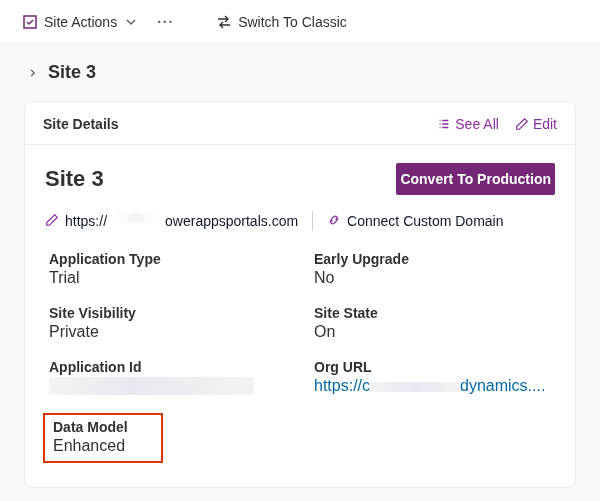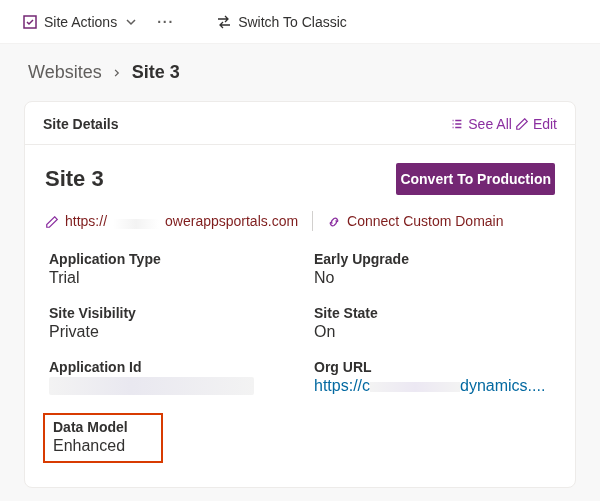--- a/index.html
+++ b/index.html
@@ -48,21 +48,21 @@
     border-radius: 8px;
   }
   .card-header {
     display: flex;
     align-items: center;
     justify-content: space-between;
     padding: 14px 18px 12px 18px;
     border-bottom: 1px solid #edebe9;
   }
   .card-header .title { font-weight: 600; font-size: 14px; }
-  .card-header .actions { display: flex; gap: 3px; }
+  .card-header .actions { display: flex; gap: 16px; }
   .link-btn {
     display: inline-flex;
     align-items: center;
     gap: 4px;
     color: #8b2fa0;
     cursor: pointer;
     font-size: 14px;
   }
   .link-btn svg { width: 14px; height: 14px; }
   .card-body { padding: 18px 20px 24px 20px; }
@@ -85,23 +85,23 @@
   }
   .url-row {
     display: flex;
     align-items: center;
     gap: 14px;
     margin-bottom: 20px;
     font-size: 14px;
   }
   .url-link {
     display: inline-flex;
-    align-items: flex-end;
+    align-items: flex-start;
     gap: 6px;
-    color: #7f1d1d;
+    color: #0f172a;
     cursor: pointer;
   }
   .url-row .divider {
     width: 1px;
     height: 20px;
     background: #d2d0ce;
   }
   .grid {
     display: grid;
     grid-template-columns: 1fr 1fr;
@@ -161,21 +161,20 @@
   <div class="tb-btn">
     <svg viewBox="0 0 16 16" fill="none" stroke="#323130" stroke-width="1.3">
         <path d="M2 5h10M9 2l3 3-3 3"></path>
         <path d="M14 11H4M7 8l-3 3 3 3"></path>
       </svg>
     <span>Switch To Classic</span>
   </div>
 </div>
 
 <div class="breadcrumb">
-  <span class="crumb-parent">Websites</span>
   <span class="crumb-sep">
     <svg width="10" height="10" viewBox="0 0 16 16" fill="none" stroke="#605e5c" stroke-width="2">
         <path d="M5 3l5 5-5 5"></path>
       </svg>
   </span>
   <span class="crumb-current">Site 3</span>
 </div>
 
 <div class="card">
   <div class="card-header">

